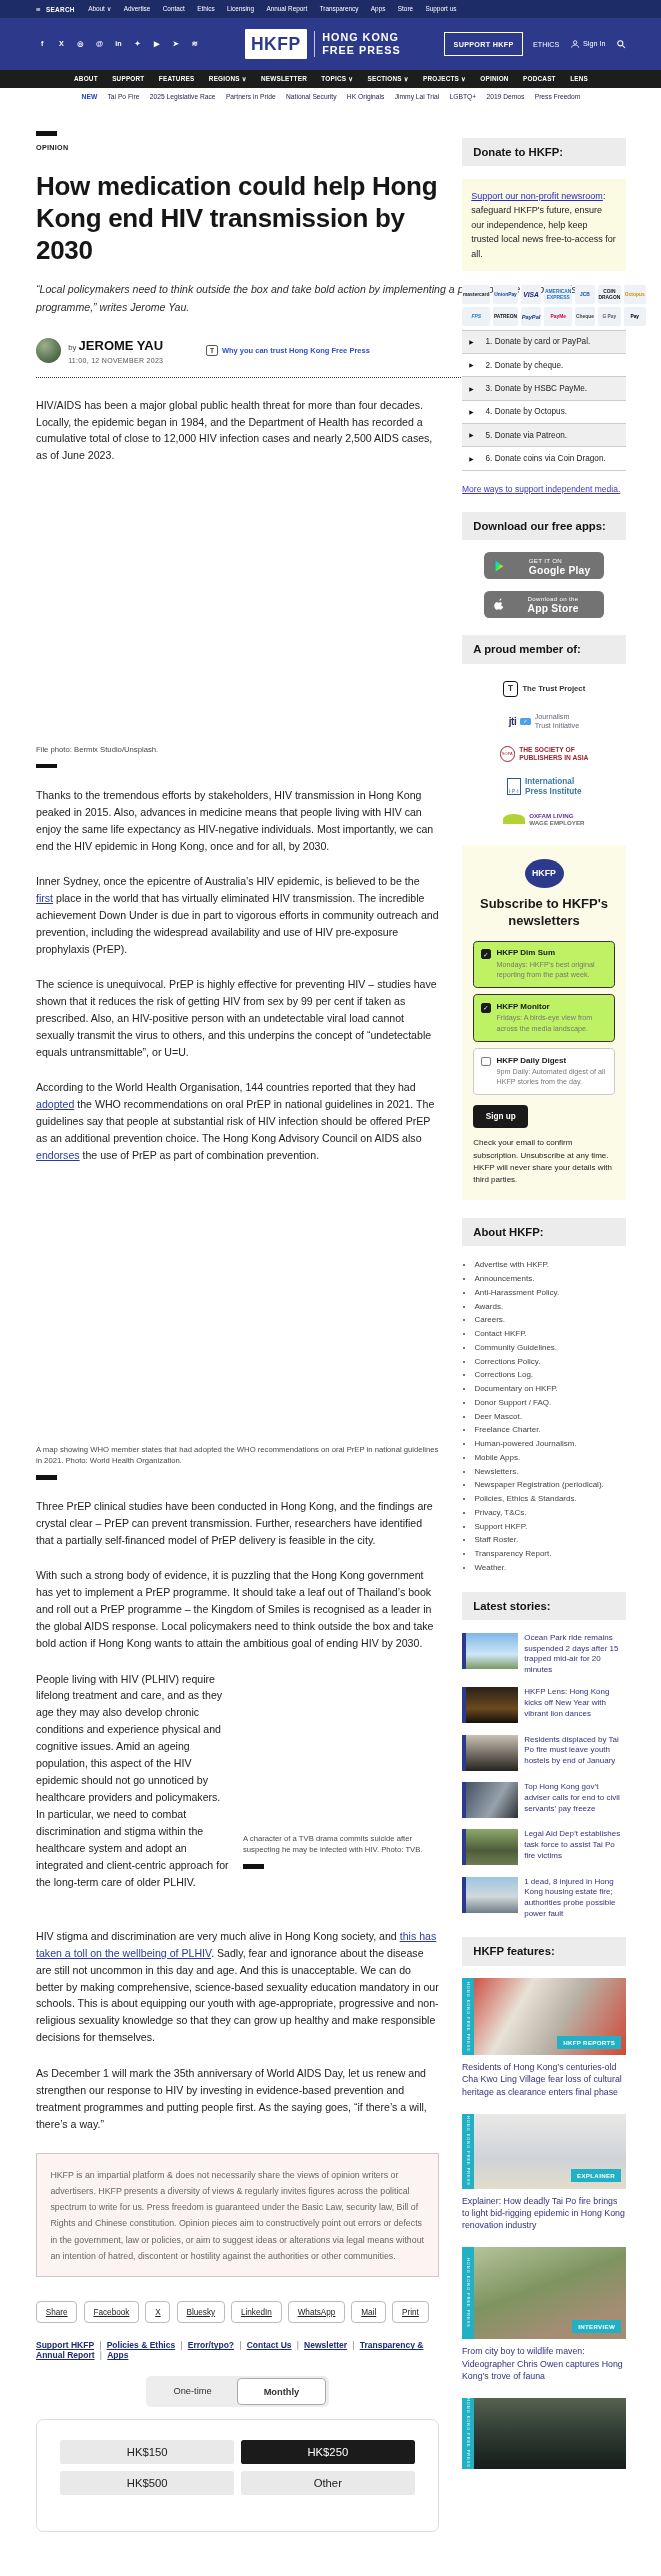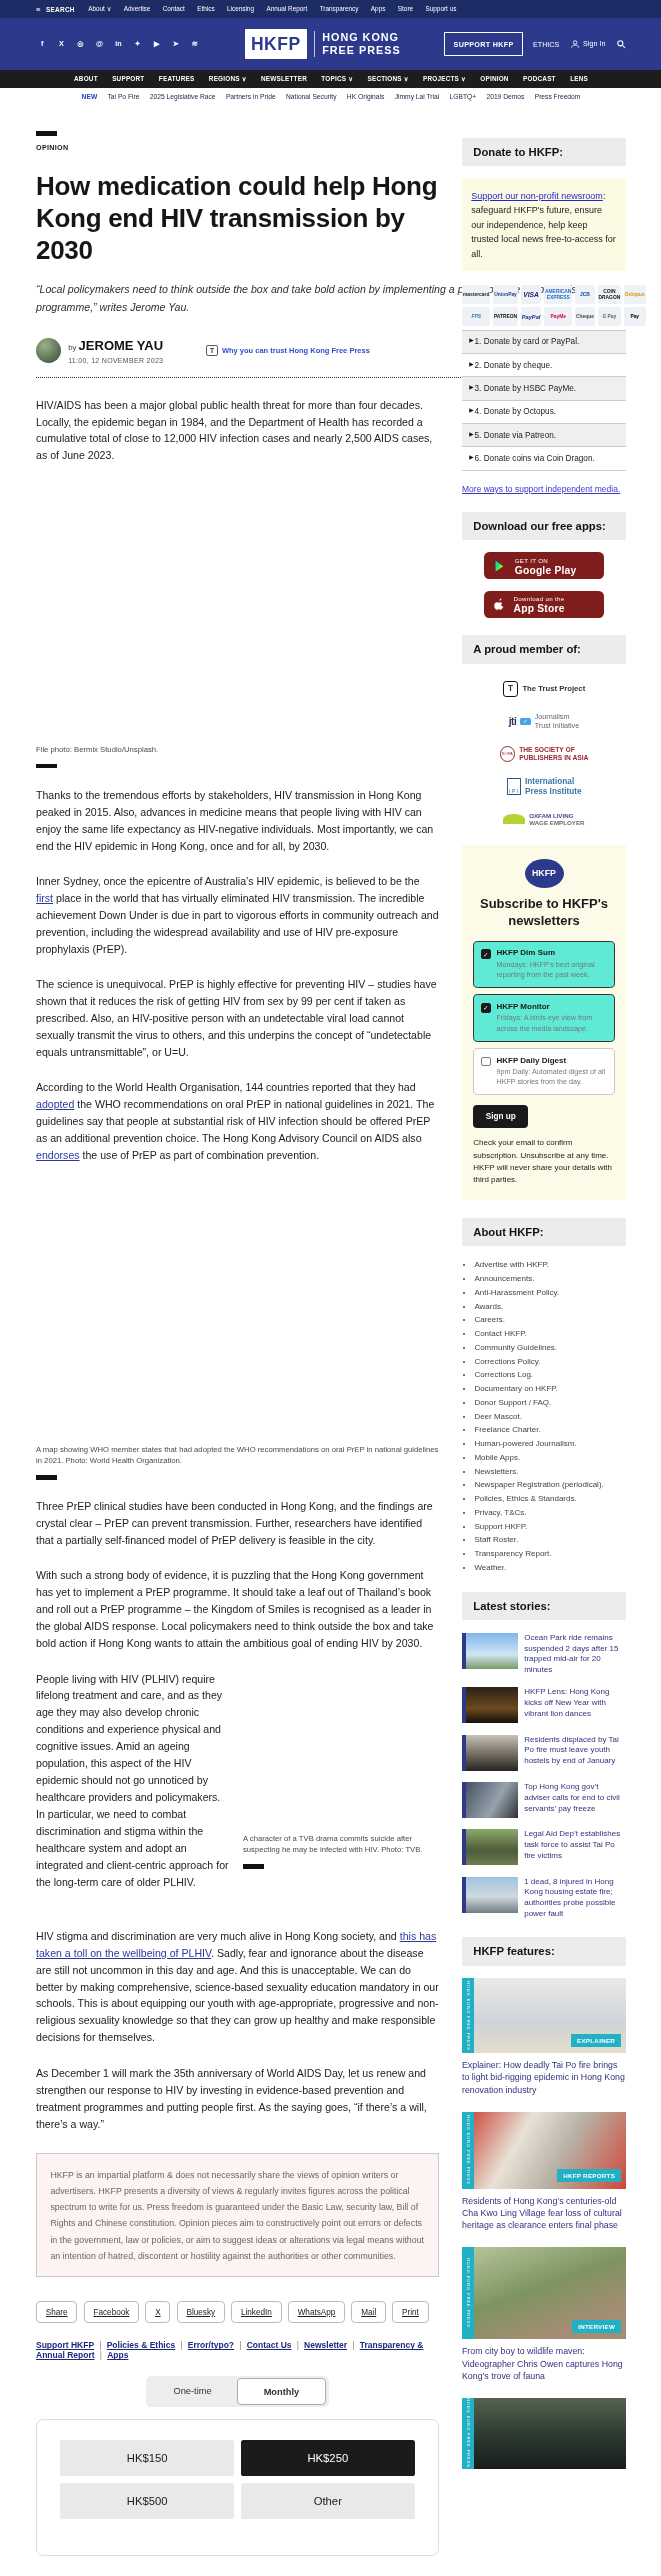--- a/index.html
+++ b/index.html
@@ -64,64 +64,64 @@
   .flink-wrap::after{content:"|";color:#888;margin:0 5.2px;font-weight:normal}
   .flink-wrap:last-child::after{content:""}
   .bluebanner{background:#e7f3fb;padding:10.3px;text-align:center;font-size:10.3px;font-weight:bold;color:#15152e;margin-bottom:15.5px}
   .bluebanner .link{color:#1d3fba}
   
   .toggle{width:183px;margin:0 auto 11.3px;background:#ededed;border-radius:5.2px;display:flex;padding:2.6px}
   .tgl{flex:1;text-align:center;padding:7.2px 0;font-size:9.3px;color:#333;border-radius:4.1px;cursor:pointer}
   .tgl.active{background:#fff;border:0.5px solid #aaa;font-weight:bold}
   .donbox{border:0.5px solid #ddd;border-radius:7.2px;padding:20.6px 23px;margin-bottom:23px}
   .amts{display:grid;grid-template-columns:1fr 1fr;gap:6.2px;margin-bottom:15.5px}
-  .amt{background:#e9e9e9;border-radius:2.6px;height:36px;display:flex;align-items:center;justify-content:center;font-size:11.3px;color:#222;cursor:pointer}
+  .amt{background:#e9e9e9;border-radius:2.6px;height:24px;display:flex;align-items:center;justify-content:center;font-size:11.3px;color:#222;cursor:pointer}
   .amt.selected{background:#1b1b1b;color:#fff}
   .tlogo{display:flex;align-items:center;gap:4.1px;font-size:6.7px;color:#333}
   .tp-box{width:15.5px;height:15.5px;border:1.3px solid #111;border-radius:3.1px;display:flex;align-items:center;justify-content:center;font-weight:bold;font-size:8.2px}
   .jti-word{font-weight:bold;font-size:10px;color:#27335f;letter-spacing:-0.5px}
   .jti-chk{width:10.3px;height:7.2px;background:#4aa3e8;border-radius:1.5px;color:#fff;font-size:5.2px;display:flex;align-items:center;justify-content:center}
   .sopa-seal{width:15.5px;height:15.5px;border:1px solid #9c2430;border-radius:50%;color:#9c2430;font-size:4.1px;display:flex;align-items:center;justify-content:center}
   .sopa-txt{color:#9c2430;font-weight:bold;font-size:6.2px;line-height:1.2}
   .ipi-box{width:14.4px;height:17.5px;border:1px solid #2a5b8c;color:#2a5b8c;font-size:4.6px;display:flex;align-items:flex-end;justify-content:center;padding-bottom:0.5px;letter-spacing:0.3px}
   .ipi-txt{color:#3a76a8;font-size:7.2px;font-weight:bold;font-family:Liberation Sans, sans-serif;line-height:1.15}
   .ox-hill{width:21.6px;height:10.3px;background:#b3d335;border-radius:50% 50% 0 0}
   .ox-txt{font-size:5.7px;font-weight:bold;line-height:1.2}
   .ox-a{color:#5a35a0}.ox-b{color:#6a6a6a}
-  .badge{width:155px;height:33px;background:#7f1d1d;border-radius:5.2px;display:flex;align-items:center;gap:8px;padding:0 10.3px;color:#fff;cursor:pointer}
+  .badge{width:155px;height:33px;background:#737373;border-radius:5.2px;display:flex;align-items:center;gap:22px;padding:0 10.3px;color:#fff;cursor:pointer}
   .badge .tag{font-size:6.2px;letter-spacing:0.3px}
   .badge .nm{font-size:13px;font-weight:bold;letter-spacing:0.2px;margin-top:1px}
   .sidecol .badge{width:120px;height:27px;margin:0 auto 11.3px}
   .sidecol .badge .nm{font-size:10.3px}
   
   .payrow{display:grid;grid-template-columns:repeat(7,1fr);gap:5.2px;margin-bottom:6.2px}
   .pm{background:#eef1f6;border-radius:3.1px;height:32px;display:flex;align-items:center;justify-content:center;font-weight:bold;font-size:7.2px;text-align:center;line-height:1.1;padding:2.1px}
   .sidecol .pm{height:19.6px;font-size:4.9px;border-radius:2.1px;padding:1px}
   .sidecol .payrow{gap:2.6px;margin-bottom:3.1px}
   .pm-mc{color:#222}.pm-up{color:#1d3f94}.pm-visa{color:#1a1f71;font-size:10.3px;font-style:italic}
   .pm-amex{color:#1f6fc4}.pm-jcb{color:#0b4ea2}.pm-coin{color:#111}.pm-oct{color:#d68f00}
   .pm-fps{color:#2a7ab8;font-style:italic}.pm-pat{color:#111}.pm-pp{color:#13348a;font-style:italic;font-size:8.8px}
   .pm-pme{color:#d6003c}.pm-chq{color:#444}.pm-gp{color:#5f6368}.pm-ap{color:#000}
   .sidecol .pm-visa{font-size:6.7px}.sidecol .pm-pp{font-size:5.7px}
   
   .sb-head{background:#ececec;padding:8.2px 11.3px;font-size:11.3px;font-weight:bold;color:#141414;margin-bottom:12.4px}
   .sb-block{margin-bottom:17.5px}
   .yellowbox{background:#fbfae3;padding:10.3px 9.3px;font-size:9px;line-height:1.6;color:#222;margin-bottom:13.4px}
   .yellowbox .link{color:#2626c9}
   .acc{border-top:0.5px solid #ccc;margin-bottom:13.4px}
-  .acc-item{display:flex;align-items:flex-start;gap:1px;padding:6.7px 7.2px;font-size:8.2px;color:#222;border-bottom:0.5px solid #ccc;cursor:pointer}
+  .acc-item{display:flex;align-items:center;gap:12px;padding:6.7px 7.2px;font-size:8.2px;color:#222;border-bottom:0.5px solid #ccc;cursor:pointer}
   .acc div.acc-item:nth-of-type(odd){background:#efefef}
   .acc-arrow{font-size:5.7px;color:#111}
   .morelink-side{color:#3b36c8;text-decoration:underline;font-size:8.5px;cursor:pointer}
   .sb-logos{display:flex;flex-direction:column;align-items:center;gap:15.5px;padding:5.2px 0 3.1px}
   .nlbox{background:#fbfbe8;padding:13.4px 11.3px;margin-top:15.5px}
   .nl-logo{width:39px;height:29px;background:#2d3a8c;border-radius:50%;color:#fff;font-weight:bold;font-size:8.8px;display:flex;align-items:center;justify-content:center;margin:0 auto 8.2px}
   .nl-title{font-size:13px;font-weight:bold;text-align:center;line-height:1.3;margin-bottom:11.3px}
   .nl-card{background:#fff;border:0.5px solid #c9c9c9;border-radius:4.6px;padding:6.7px 6.7px;margin-bottom:6.2px;display:flex;gap:5.7px;cursor:pointer}
-  .nl-card.checked{background:#5eead4;border-color:#333}
+  .nl-card.checked{background:#bef264;border-color:#333}
   .nl-box{width:9.8px;height:9.8px;border:0.8px solid #777;border-radius:2.1px;background:#fff;flex:0 0 9.8px;display:flex;align-items:center;justify-content:center;color:#fff;font-size:6.2px;margin-top:1px}
   .checked .nl-box{background:#1a1a1a;border-color:#1a1a1a}
   .nl-name{font-weight:bold;font-size:8px;margin-bottom:2.1px}
   .nl-desc{font-size:7.2px;color:#777;line-height:1.45}
   .nl-input{width:100%;height:24px;border:0.5px solid #ccc;border-radius:4.1px;padding:0 7.2px;font-size:7.7px;color:#333;background:#fff;margin:3.1px 0;font-family:"Liberation Sans",sans-serif}
   .nl-input::placeholder{color:#888}
   .nl-btn{background:#1a1a1a;color:#fff;border:none;border-radius:4.1px;padding:6.7px 12.4px;font-size:8.2px;font-weight:bold;margin:4.1px 0 9.3px;cursor:pointer;font-family:"Liberation Sans",sans-serif}
   .nl-note{font-size:8px;line-height:1.55;color:#222}
   .aboutlist{list-style:disc;padding-left:12.4px;color:#444}
   .aboutlist li{font-size:8px;line-height:1.72;cursor:pointer}
@@ -534,33 +534,33 @@
             <div class="lt-title">1 dead, 8 injured in Hong Kong housing estate fire; authorities probe possible power fault</div>
           </div>
         </div>
     </div>
 
     <div class="sb-block">
       <div class="sb-head">HKFP features:</div>
       <div>
 
           <div class="ft-card">
+            <div class="ft-img fi-1">
+              <span class="ft-strip">HONG KONG FREE PRESS</span>
+              <span class="ft-badge">HKFP REPORTS</span>
+            </div>
+            <div class="ft-title">Residents of Hong Kong’s centuries-old Cha Kwo Ling Village fear loss of cultural heritage as clearance enters final phase</div>
+          </div>
+
+          <div class="ft-card">
             <div class="ft-img fi-2">
               <span class="ft-strip">HONG KONG FREE PRESS</span>
               <span class="ft-badge">EXPLAINER</span>
             </div>
             <div class="ft-title">Explainer: How deadly Tai Po fire brings to light bid-rigging epidemic in Hong Kong renovation industry</div>
-          </div>
-
-          <div class="ft-card">
-            <div class="ft-img fi-1">
-              <span class="ft-strip">HONG KONG FREE PRESS</span>
-              <span class="ft-badge">HKFP REPORTS</span>
-            </div>
-            <div class="ft-title">Residents of Hong Kong’s centuries-old Cha Kwo Ling Village fear loss of cultural heritage as clearance enters final phase</div>
           </div>
 
           <div class="ft-card">
             <div class="ft-img fi-3">
               <span class="ft-strip">HONG KONG FREE PRESS</span>
               <span class="ft-badge">INTERVIEW</span>
             </div>
             <div class="ft-title">From city boy to wildlife maven: Videographer Chris Owen captures Hong Kong’s trove of fauna</div>
           </div>
 

